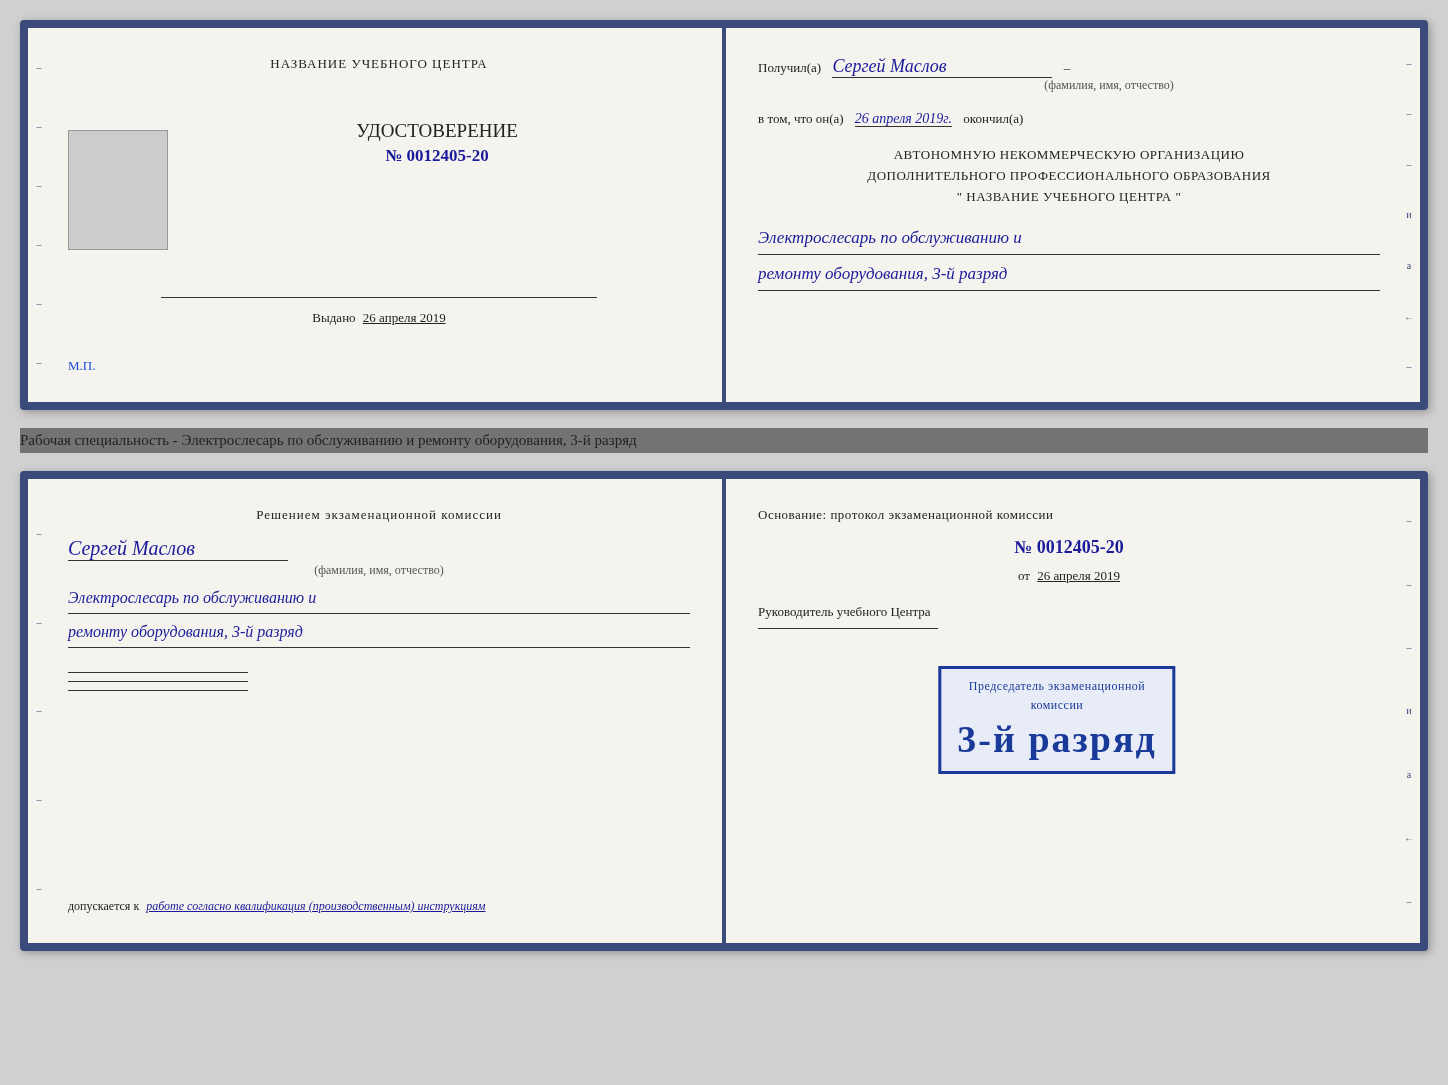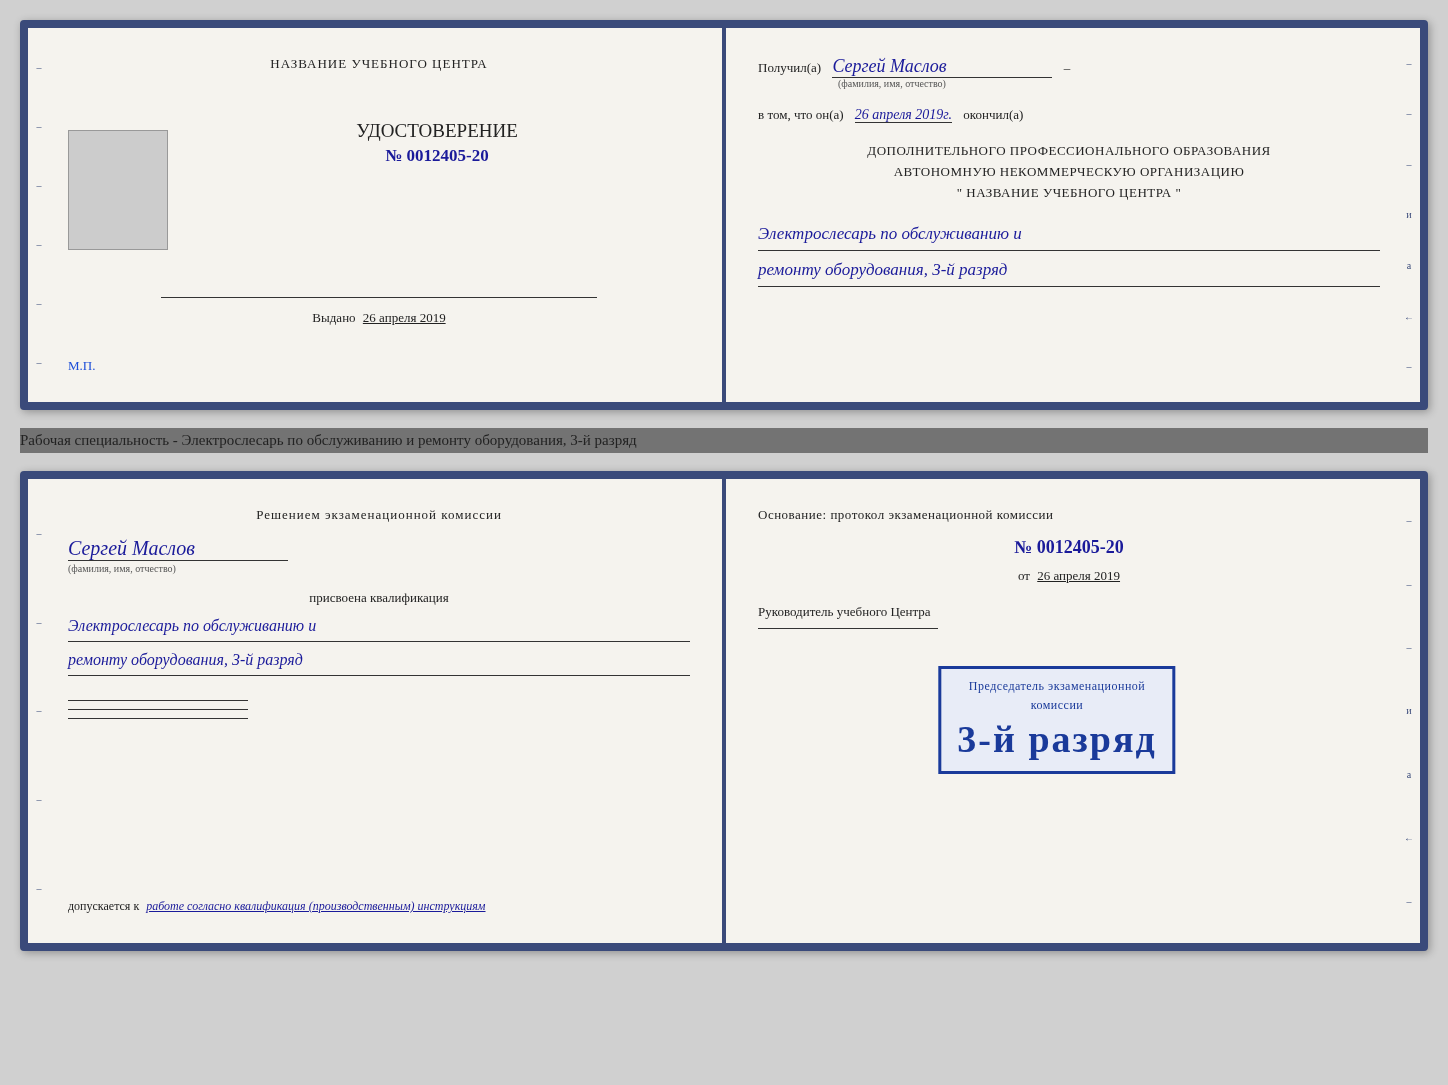--- a/index.html
+++ b/index.html
@@ -116,22 +116,23 @@
     .received-name {
       font-size: 18px;
       color: #1a1a9a;
       font-style: italic;
       border-bottom: 1px solid #333;
       display: inline-block;
       min-width: 220px;
     }
 
     .sub-label {
-      font-size: 10px;
+      font-size: 12px;
       color: #555;
+      text-align: center;
       display: block;
     }
 
     .vtom-line {
       font-size: 13px;
       color: #222;
       margin-bottom: 18px;
       margin-top: 8px;
     }
 
@@ -413,22 +414,22 @@
         <span class="sub-label" style="margin-left:80px;">(фамилия, имя, отчество)</span>
       </div>
 
       <div class="vtom-line">
         <span>в том, что он(а)</span>
         <span class="date-handwritten" style="margin: 0 8px;">26 апреля 2019г.</span>
         <span>окончил(а)</span>
       </div>
 
       <div class="org-block">
+        <div>АВТОНОМНУЮ НЕКОММЕРЧЕСКУЮ ОРГАНИЗАЦИЮ</div>
         <div>ДОПОЛНИТЕЛЬНОГО ПРОФЕССИОНАЛЬНОГО ОБРАЗОВАНИЯ</div>
-        <div>АВТОНОМНУЮ НЕКОММЕРЧЕСКУЮ ОРГАНИЗАЦИЮ</div>
         <div>"   НАЗВАНИЕ УЧЕБНОГО ЦЕНТРА   "</div>
       </div>
 
       <span class="profession-handwritten">Электрослесарь по обслуживанию и</span>
       <span class="profession-handwritten" style="margin-top:4px;">ремонту оборудования, 3-й разряд</span>
     </div>
 
     <div class="side-deco">
       <span class="side-deco-item">–</span>
       <span class="side-deco-item">–</span>
@@ -454,21 +455,20 @@
 
     <div class="doc2-left" style="padding-left:40px;">
       <div class="commission-title">Решением экзаменационной комиссии</div>
 
       <div style="margin-bottom:6px;">
         <span class="name-handwritten2">Сергей Маслов</span>
         <br>
         <span class="sub-label">(фамилия, имя, отчество)</span>
       </div>
 
-      <div class="prisvoena-label">присвоена квалификация</div>
 
       <span class="qualification-handwritten">Электрослесарь по обслуживанию и</span>
       <span class="qualification-handwritten" style="margin-top:4px;">ремонту оборудования, 3-й разряд</span>
 
       <div style="margin-top: 16px;">
         <span class="signature-line"></span>
         <span class="signature-line"></span>
         <span class="signature-line"></span>
       </div>
 

